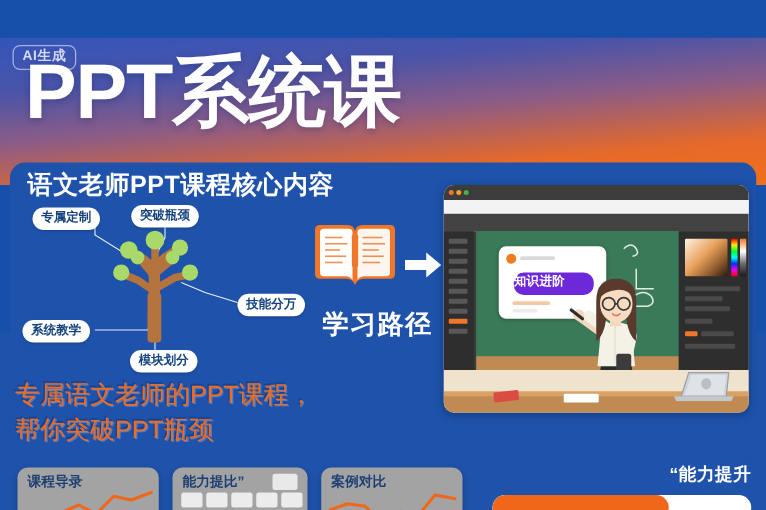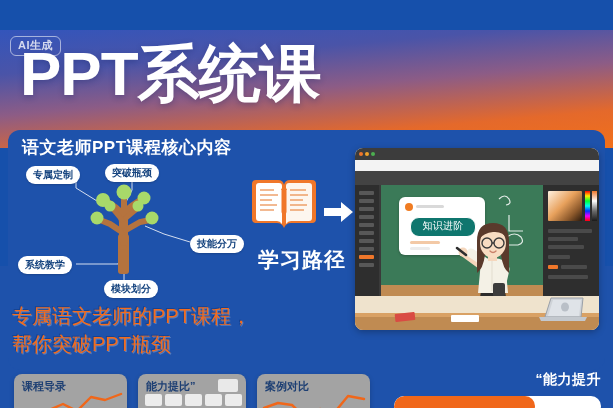--- a/index.html
+++ b/index.html
@@ -34,21 +34,21 @@
   .panel{
     position:absolute;left:8px;top:100px;width:597px;height:240px;
     background:#1e52ab;border-radius:12px;
   }
   .panel-bg-fill{
     position:absolute;left:0;top:236px;width:613px;height:172px;background:#1e52ab;
   }
 
   .section-heading{
     position:absolute;left:14px;top:8px;
-    color:#ffffff;font-size:17px;line-height:20px;font-weight:bold;
+    color:#ffffff;font-size:20px;line-height:20px;font-weight:bold;
     letter-spacing:.5px;white-space:nowrap;
   }
 
   
   .tree-area{position:absolute;left:6px;top:32px;width:230px;height:125px;}
   .tree-area svg{position:absolute;left:0;top:0;}
   .pill{
     position:absolute;background:#ffffff;border-radius:11px;
     color:#16447f;font-size:10px;line-height:11px;font-weight:bold;
     padding:3px 7px 4px;white-space:nowrap;
@@ -92,22 +92,22 @@
   .board{position:absolute;left:0;top:0;width:162px;height:100px;background:#3b7a58;}
   .board-ledge{position:absolute;left:0;top:100px;width:162px;height:11px;background:#c08b52;}
   .slide{
     position:absolute;left:18px;top:12px;width:86px;height:58px;
     background:#ffffff;border-radius:6px;box-shadow:0 1px 3px rgba(0,0,0,.25);
   }
   .slide-dot{position:absolute;left:6px;top:6px;width:8px;height:8px;border-radius:50%;background:#f07c22;}
   .slide-bar{position:absolute;left:17px;top:8px;width:28px;height:3px;background:#d9d9d9;border-radius:2px;}
   .slide-pill{
     position:absolute;left:11px;top:20px;width:64px;height:18px;
-    background:#0f766e;border-radius:9px;border:1.5px solid #ffffff;
-    color:#ffffff;font-size:10px;line-height:16px;font-weight:normal;text-align:center;
+    background:#6d28d9;border-radius:9px;border:1.5px solid #ffffff;
+    color:#ffffff;font-size:10px;line-height:16px;font-weight:bold;
     letter-spacing:.3px;
   }
   .slide-l1{position:absolute;left:11px;top:44px;width:30px;height:3px;background:#f3c9a6;border-radius:2px;}
   .slide-l2{position:absolute;left:11px;top:50px;width:20px;height:3px;background:#ececec;border-radius:2px;}
   .right-panel{position:absolute;left:188px;top:0;width:56px;height:111px;background:#2e2e2e;}
   .colorbox{position:absolute;left:5px;top:6px;width:34px;height:30px;
     background:linear-gradient(135deg,#fff1e0,#e8a15c 45%,#8e5a2c 75%,#2b1a0d);border-radius:1px;}
   .huebar{position:absolute;left:42px;top:6px;width:5px;height:30px;
     background:linear-gradient(#ff0000,#ffee00,#00ff33,#00ffee,#0033ff,#ee00ff,#ff0000);}
   .huebar2{position:absolute;left:49px;top:6px;width:5px;height:30px;

